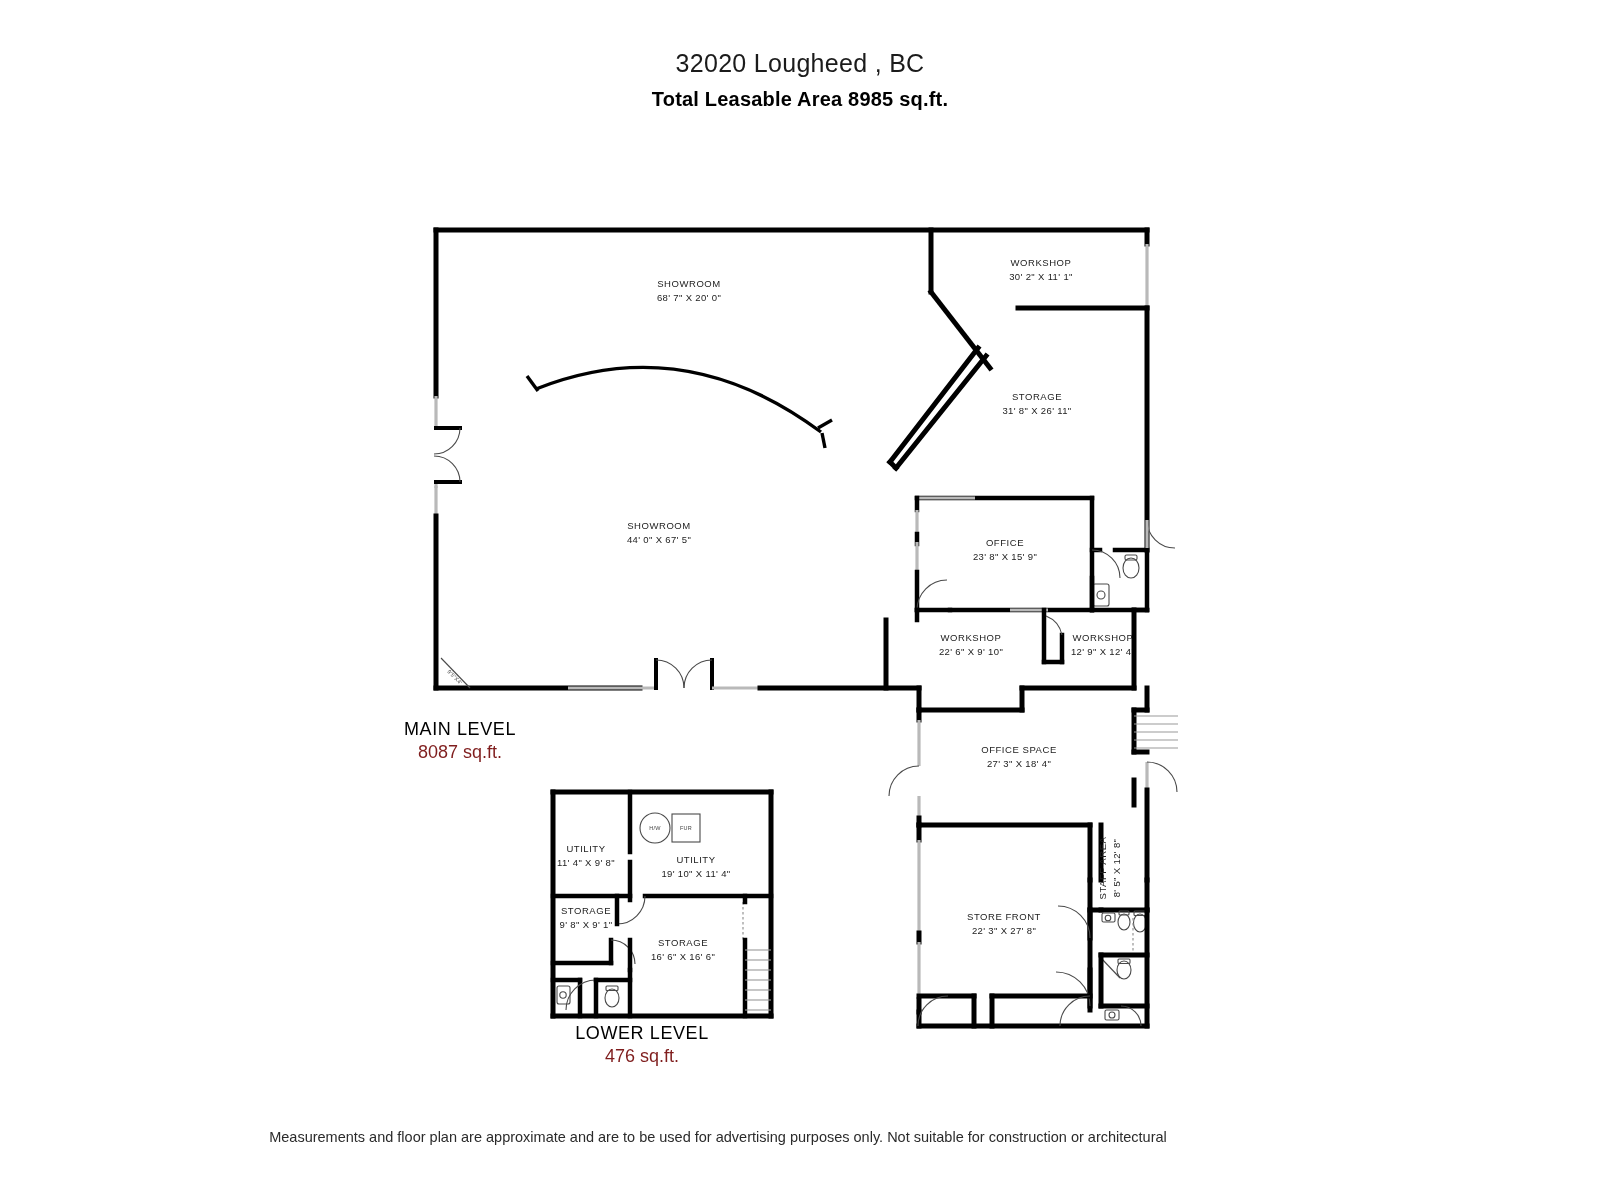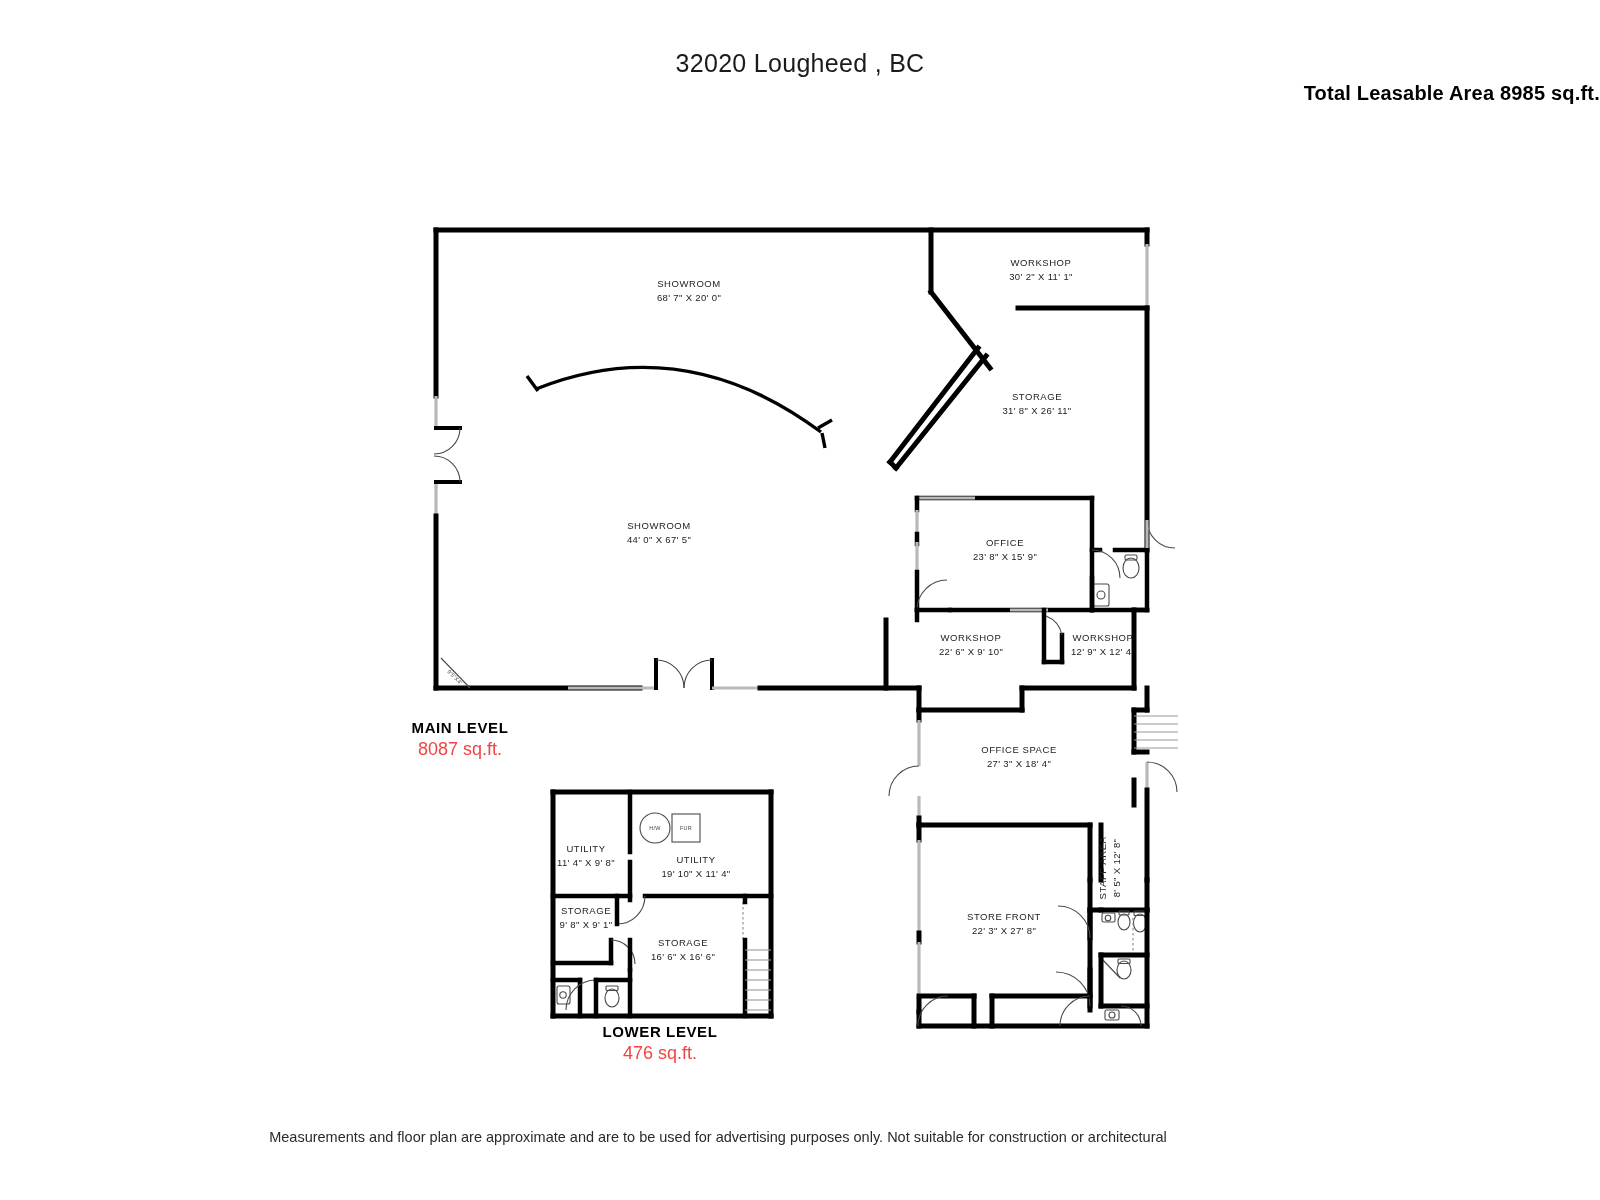--- a/index.html
+++ b/index.html
@@ -31,58 +31,57 @@
     font-weight: 400;
     letter-spacing: 0.3px;
     color: #1b1b1b;
     line-height: 1.25;
   }
   .title-area {
     font-size: 20px;
     font-weight: bold;
     letter-spacing: 0.2px;
     color: #000;
-    margin-top: 3px;
-    text-align: right;
+    margin-top: 9px;
   }
   .plan-wrap {
     position: absolute;
     top: 180px;
     left: 0;
     width: 1600px;
     height: 890px;
   }
   svg.plan {
     display: block;
     width: 1600px;
     height: 890px;
   }
   .lvl-label {
     position: absolute;
     text-align: center;
     line-height: 1.3;
   }
   .lvl-name {
-    font-size: 15px;
-    font-weight: bold;
+    font-size: 18px;
+    font-weight: normal;
     letter-spacing: 0.6px;
     color: #000;
   }
   .lvl-sqft {
     font-size: 18px;
     font-weight: 400;
-    color: #ef4444;
+    color: #7f1d1d;
   }
   #main-level-label {
     left: 330px;
     top: 718px;
     width: 260px;
   }
   #lower-level-label {
-    left: 530px;
+    left: 512px;
     top: 1022px;
     width: 260px;
   }
   .footer {
     position: absolute;
     top: 1127px;
     left: 0;
     width: 1436px;
     text-align: center;
     font-size: 14.5px;

